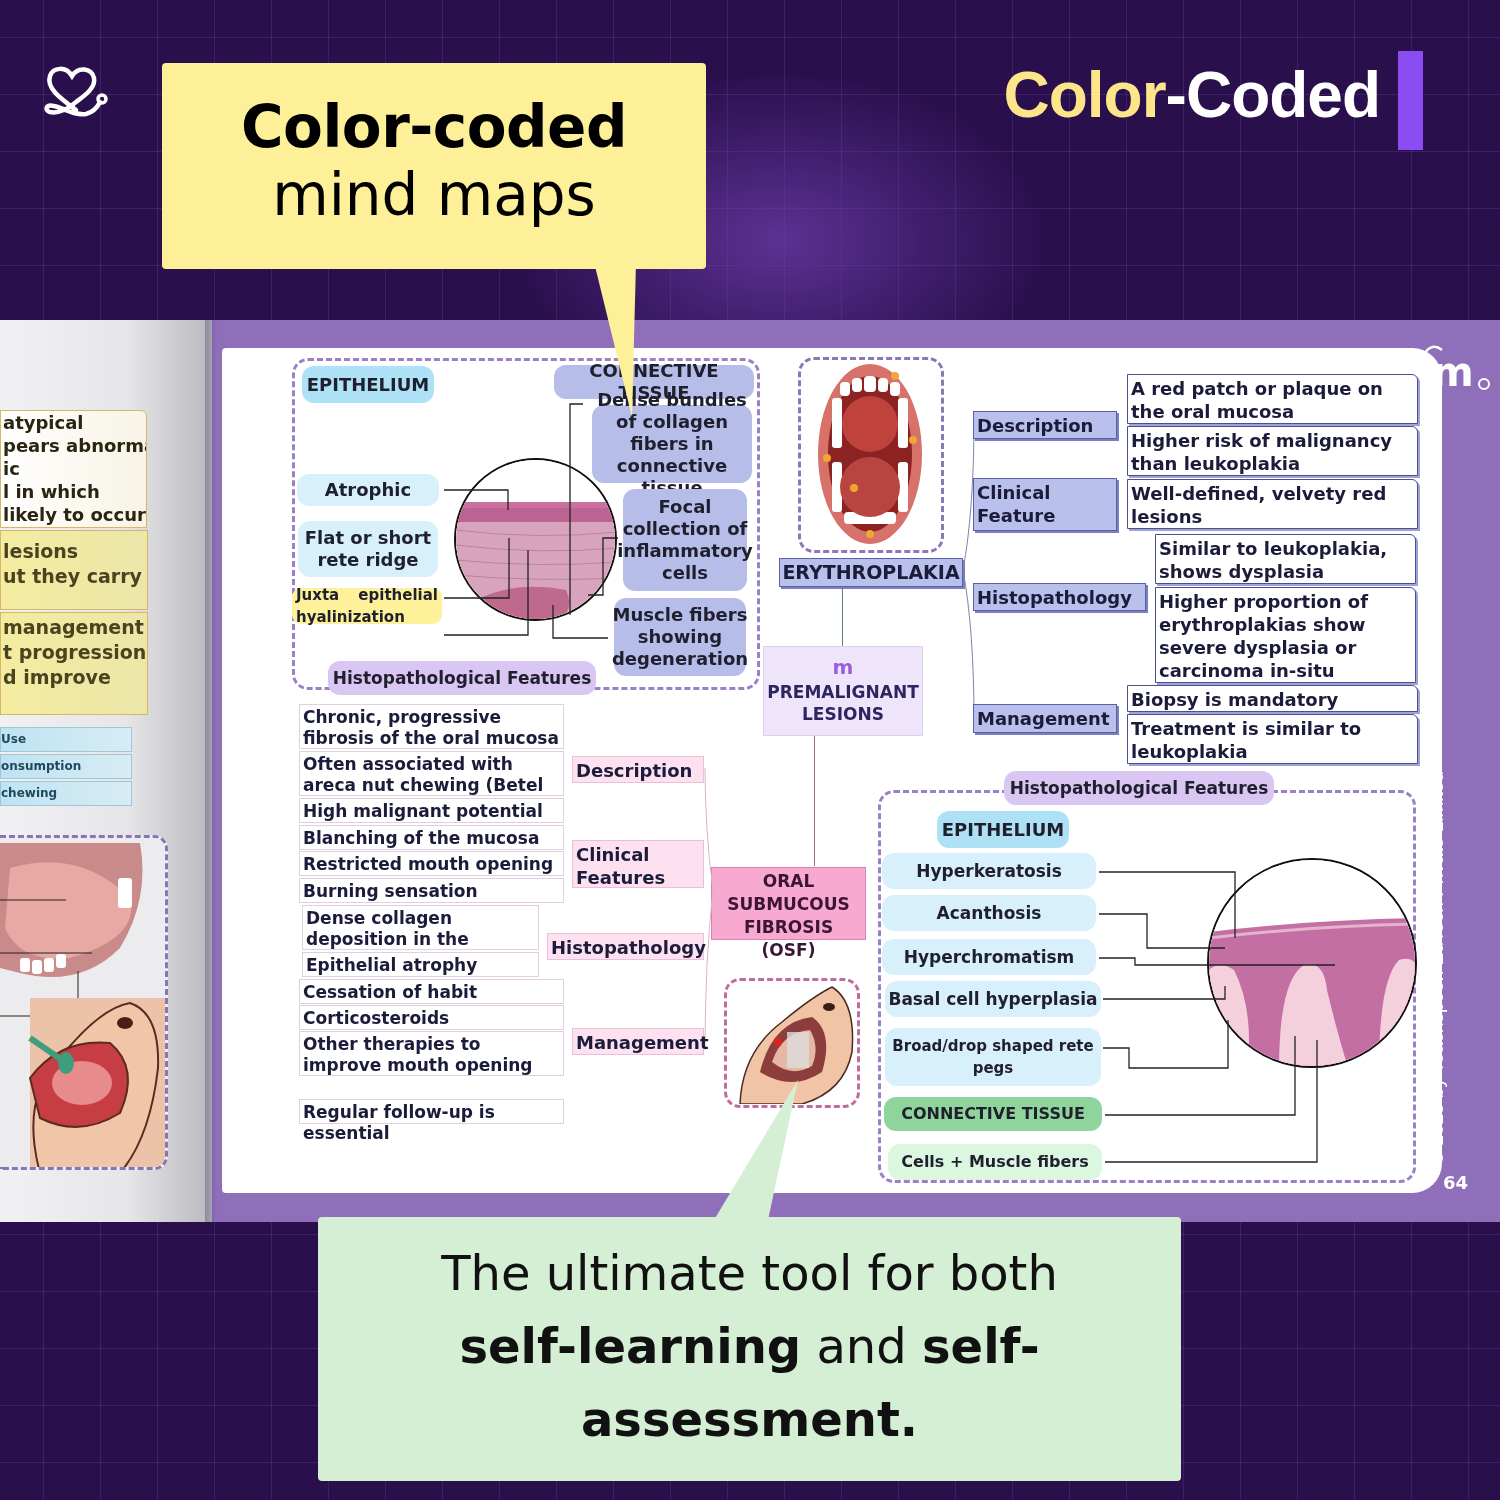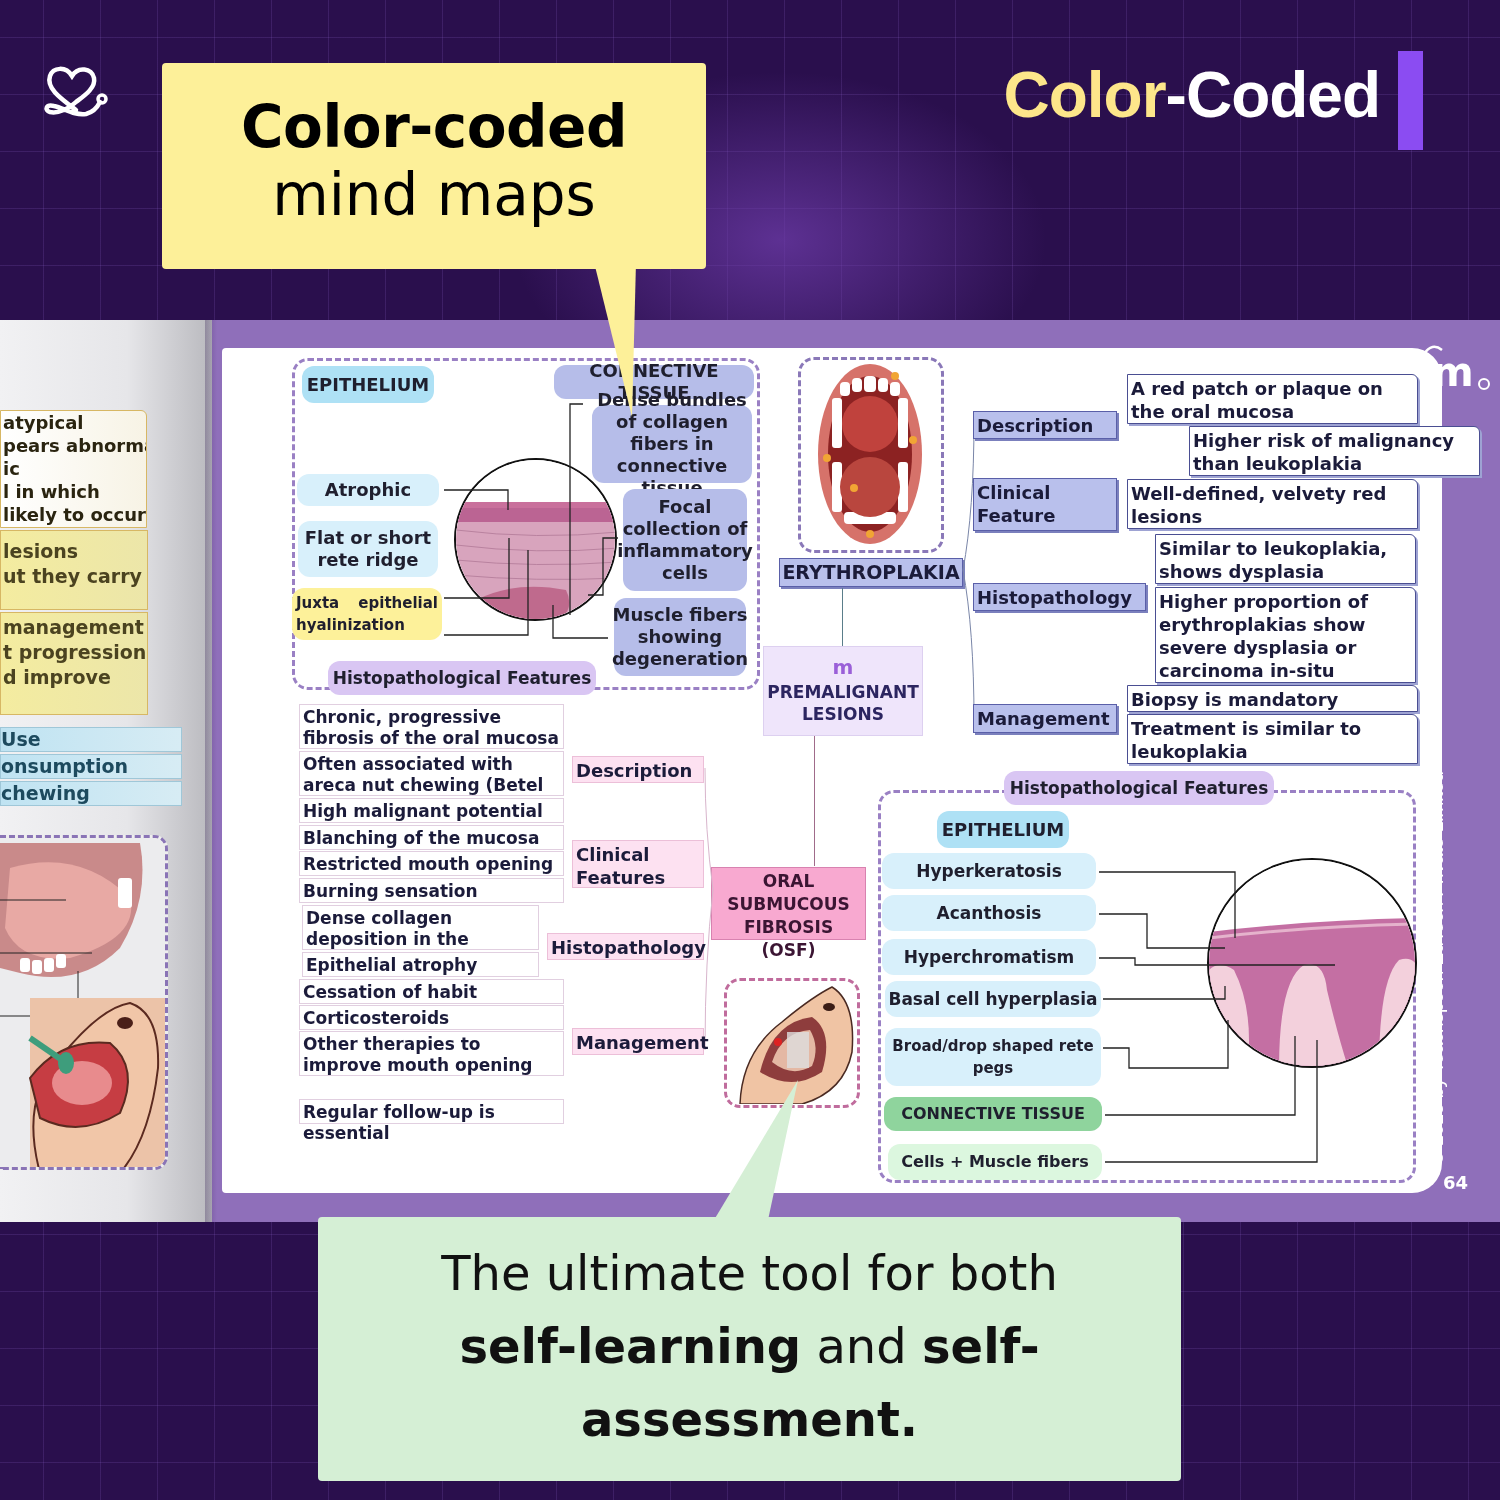--- a/index.html
+++ b/index.html
@@ -32,21 +32,21 @@
   
   .book-band { left: 0; top: 320px; width: 1500px; height: 902px; background: #8f6fba; }
   .left-page { left: 0; top: 320px; width: 212px; height: 902px; background: linear-gradient(90deg, #f1f1f3 0%, #e6e6e9 60%, #b9b9be 100%); }
   .left-page-shadow { left: 205px; top: 320px; width: 12px; height: 902px; background: linear-gradient(90deg, rgba(60,40,90,0.35), rgba(60,40,90,0)); }
   .main-page { left: 222px; top: 348px; width: 1220px; height: 845px; background: #fff; border-radius: 4px 30px 30px 4px; }
 
   
   .lp-box { position: absolute; left: 0; border: 1.5px solid #d7b764; font-weight: 700; color: #3b2f14; font-size: 18px; line-height: 23px; padding-left: 2px; white-space: nowrap; overflow: hidden; }
   .lp-box.white { background: linear-gradient(90deg, #fff, #f7f3e5); color: #2a2410; }
   .lp-box.yellow { background: linear-gradient(90deg, #f4eca0, #ece6a9); color: #4b4320; }
-  .lp-pill { position: absolute; left: 0; width: 182px; height: 25px; border: 1.5px solid #9fc7d8; background: linear-gradient(90deg, #bfe3f2, #d7ecf4); font-weight: 700; font-size: 19px; line-height: 22px; color: #1d4a5e; white-space: nowrap; overflow: hidden; }
+  .lp-pill { position: absolute; left: 0; width: 132px; height: 25px; border: 1.5px solid #9fc7d8; background: linear-gradient(90deg, #bfe3f2, #d7ecf4); font-weight: 700; font-size: 12px; line-height: 22px; color: #1d4a5e; white-space: nowrap; overflow: hidden; }
   .lp-img { position: absolute; left: 0; top: 835px; width: 168px; height: 335px; border: 3px dashed #8a74b6; border-left: none; border-radius: 0 14px 14px 0; overflow: hidden; background: #eee; }
 
   
   .dash { position: absolute; border: 3px dashed #9a80c4; border-radius: 16px; }
   .pill { position: absolute; border-radius: 12px; text-align: center; font-weight: 700; font-size: 18px; color: #1f1f2e; display: flex; align-items: center; justify-content: center; line-height: 22px; }
   .blue { background: #aee1f5; }
   .lblue { background: #d8f0fb; }
   .violet { background: #b6bde9; }
   .lavender { background: #d9c6f3; }
   .yellowp { background: #fdf19a; }
@@ -139,21 +139,21 @@
 <div class="abs left-page-shadow"></div>
 
 <div class="abs main-page"></div>
 
 <div class="dash" style="left:292px;top:358px;width:468px;height:332px;"></div>
 <div class="pill blue" style="left:302px;top:366px;width:132px;height:37px;">EPITHELIUM</div>
 <div class="pill violet" style="left:554px;top:365px;width:200px;height:34px;">CONNECTIVE TISSUE</div>
 
 <div class="pill lblue" style="left:297px;top:474px;width:142px;height:32px;">Atrophic</div>
 <div class="pill lblue" style="left:298px;top:521px;width:140px;height:56px;">Flat or short rete ridge</div>
-<div class="pill yellowp" style="left:292px;top:588px;width:150px;height:52px;justify-content:flex-start;text-align:justify;padding:0 4px;font-size:15px;">Juxta epithelial hyalinization</div>
+<div class="pill yellowp" style="left:292px;top:588px;width:150px;height:36px;justify-content:flex-start;text-align:justify;padding:0 4px;font-size:15px;border-radius:9px;">Juxta epithelial hyalinization</div>
 
 <div class="pill violet" style="left:592px;top:405px;width:160px;height:78px;">Dense bundles of collagen fibers in connective tissue</div>
 <div class="pill violet" style="left:623px;top:489px;width:124px;height:102px;">Focal collection of inflammatory cells</div>
 <div class="pill violet" style="left:614px;top:598px;width:132px;height:78px;">Muscle fibers showing degeneration</div>
 
 <div class="histo-circle" style="left:454px;top:458px;width:163px;height:163px;">
   <svg width="163" height="163" viewBox="0 0 163 163">
     <rect width="163" height="163" fill="#fff"></rect>
     <rect y="42" width="163" height="20" fill="#c9709c"></rect>
     <rect y="48" width="163" height="14" fill="#b25c8d" opacity="0.6"></rect>
@@ -214,21 +214,21 @@
 <svg class="thin" style="left:962px;top:410px;" width="14" height="320">
   <path d="M1 160 Q12 100 12 10 M1 160 Q12 220 12 310" fill="none" stroke="#7a86a8" stroke-width="1"></path>
 </svg>
 
 <div class="rect erythro-label" style="left:973px;top:411px;width:144px;height:28px;">Description</div>
 <div class="rect erythro-label" style="left:973px;top:478px;width:144px;height:53px;">Clinical Feature</div>
 <div class="rect erythro-label" style="left:973px;top:583px;width:173px;height:28px;">Histopathology</div>
 <div class="rect erythro-label" style="left:973px;top:704px;width:144px;height:29px;">Management</div>
 
 <div class="rect erythro-item" style="left:1127px;top:374px;width:291px;height:50px;">A red patch or plaque on the oral mucosa</div>
-<div class="rect erythro-item" style="left:1189px;top:426px;width:291px;height:50px;">Higher risk of malignancy than leukoplakia</div>
+<div class="rect erythro-item" style="left:1127px;top:426px;width:291px;height:50px;">Higher risk of malignancy than leukoplakia</div>
 <div class="rect erythro-item" style="left:1127px;top:479px;width:291px;height:50px;">Well-defined, velvety red lesions</div>
 <div class="rect erythro-item" style="left:1155px;top:534px;width:261px;height:50px;">Similar to leukoplakia, shows dysplasia</div>
 <div class="rect erythro-item" style="left:1155px;top:587px;width:261px;height:96px;">Higher proportion of erythroplakias show severe dysplasia or carcinoma in-situ</div>
 <div class="rect erythro-item" style="left:1127px;top:685px;width:291px;height:27px;">Biopsy is mandatory</div>
 <div class="rect erythro-item" style="left:1127px;top:714px;width:291px;height:50px;">Treatment is similar to leukoplakia</div>
 
 <div class="rect" style="left:711px;top:867px;width:155px;height:73px;background:#f8a9d0;border:1px solid #d882b0;text-align:center;font-size:17px;line-height:23px;color:#3b1533;">ORAL SUBMUCOUS FIBROSIS (OSF)</div>
 
 <svg class="thin" style="left:703px;top:760px;" width="14" height="300">
   <path d="M10 130 Q2 70 2 8 M10 130 Q2 200 2 290" fill="none" stroke="#d8b5cc" stroke-width="1"></path>

